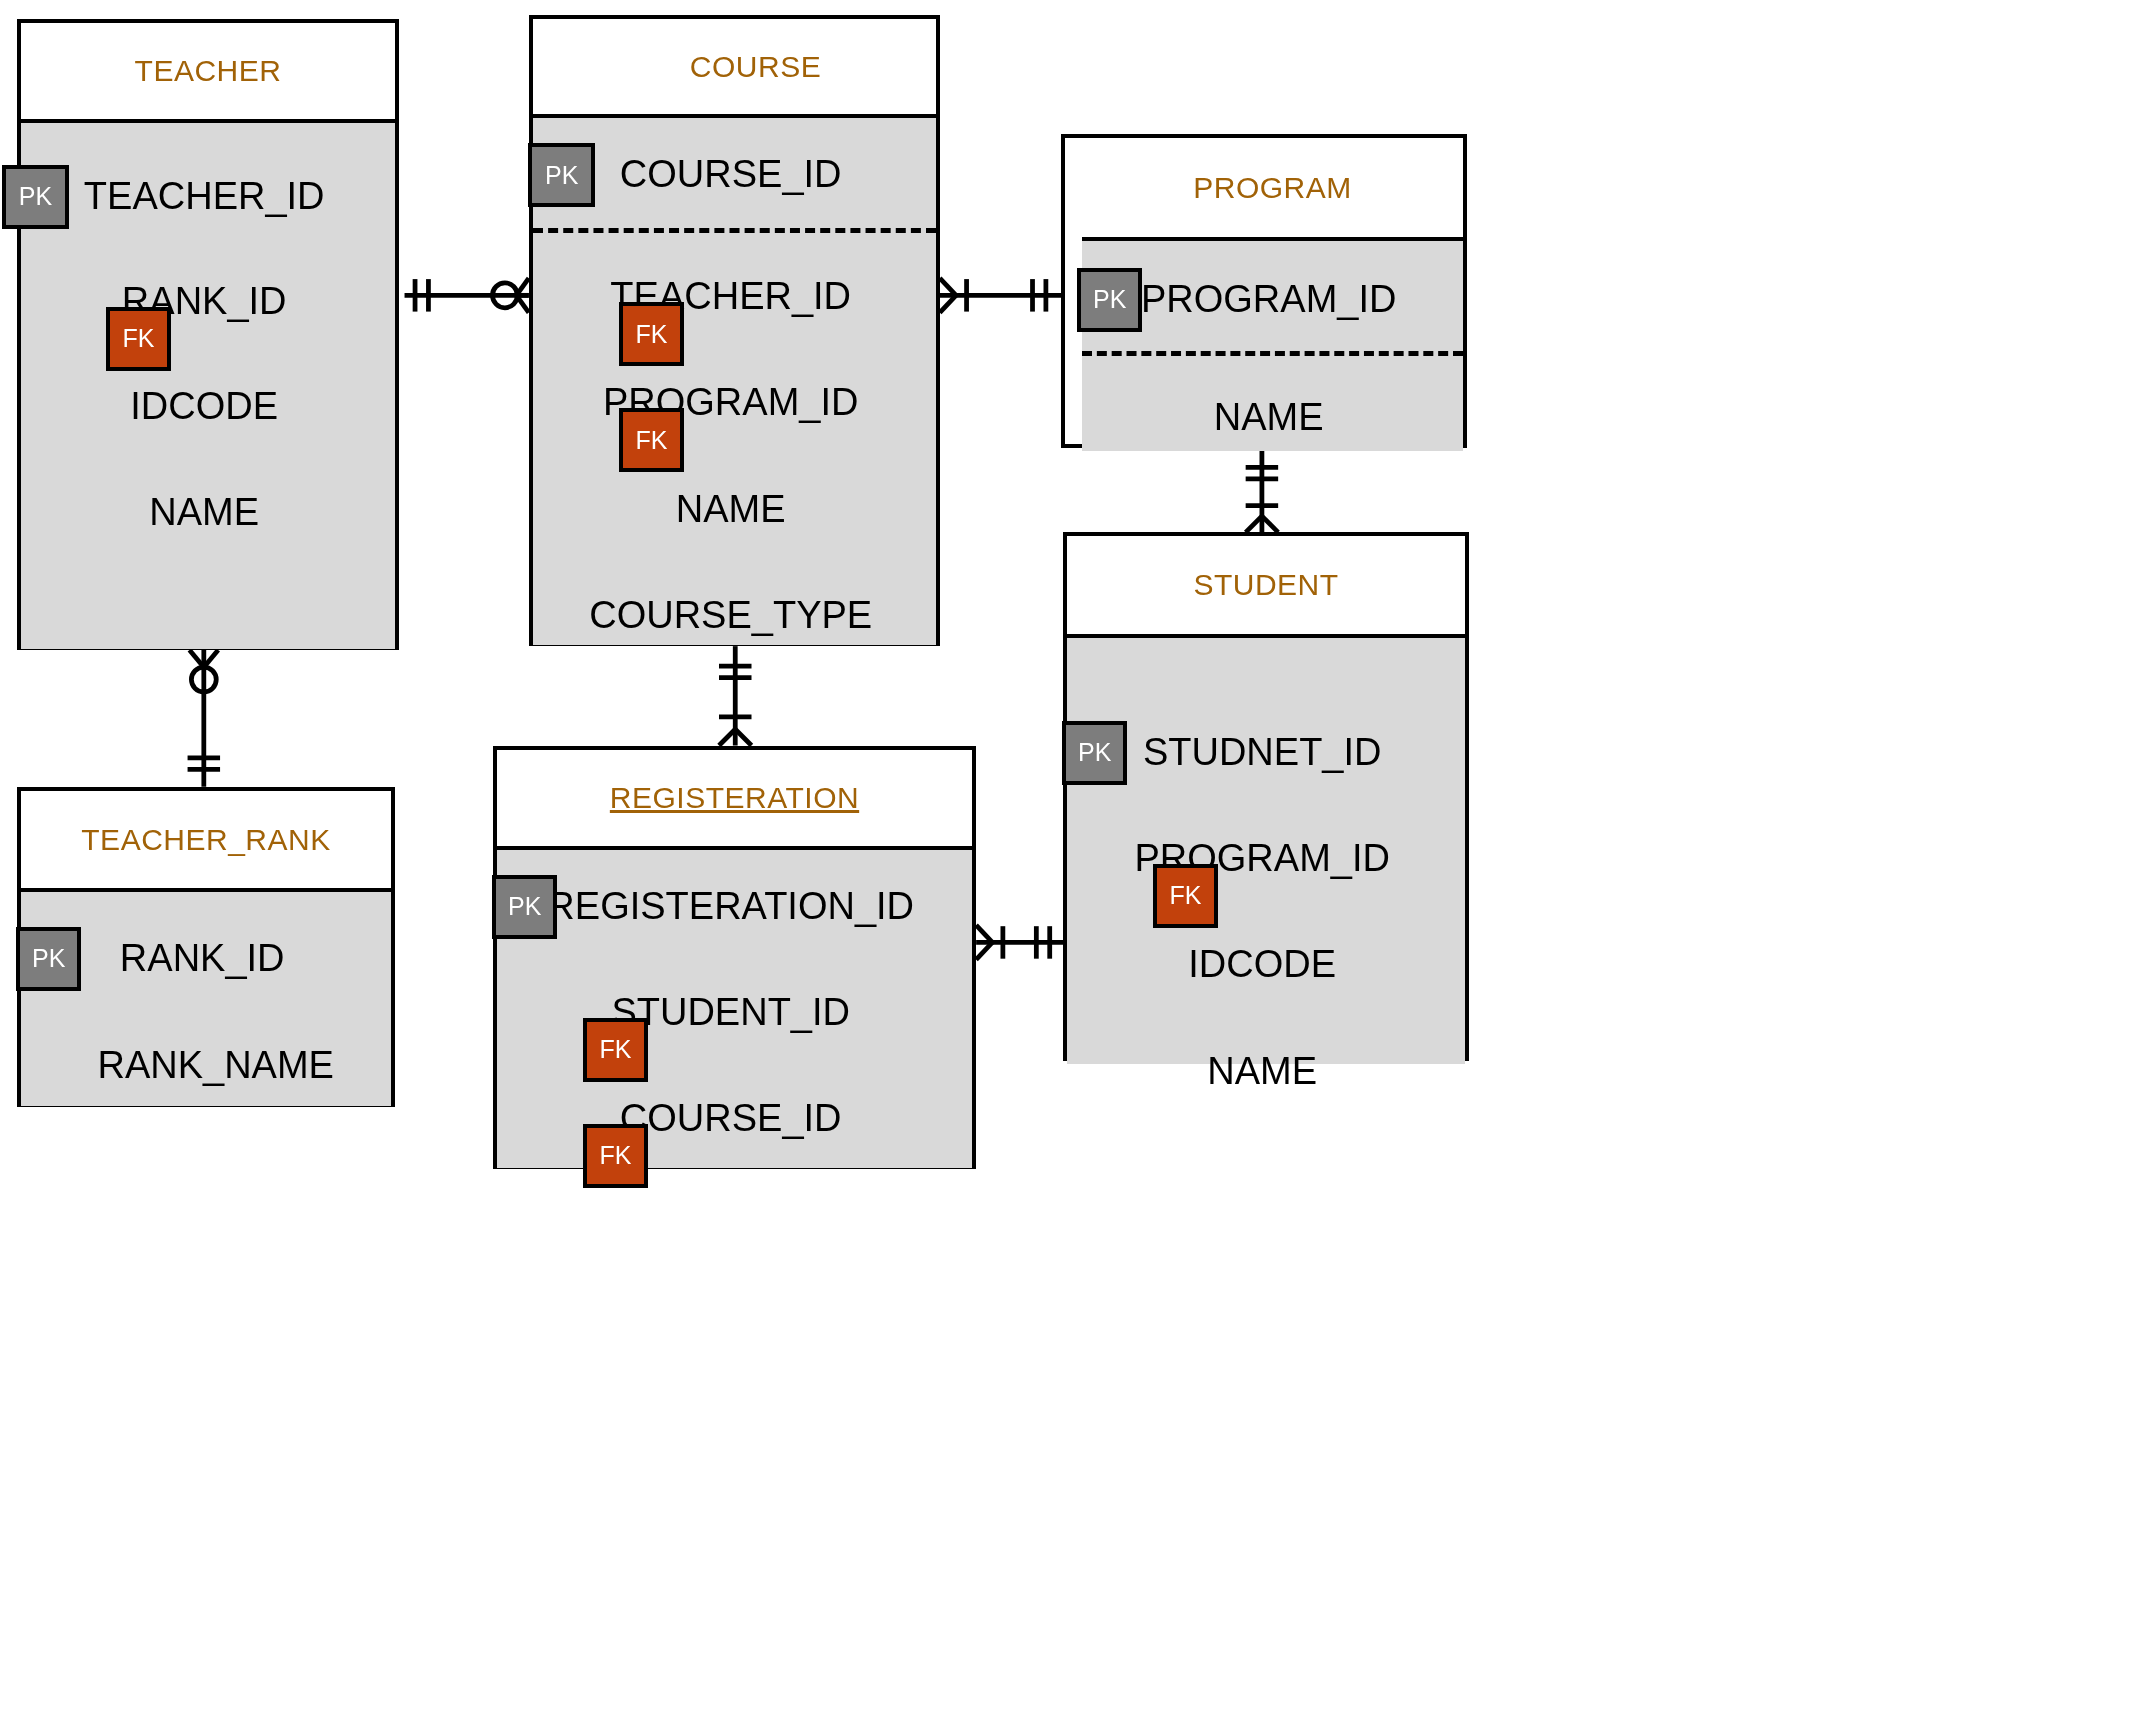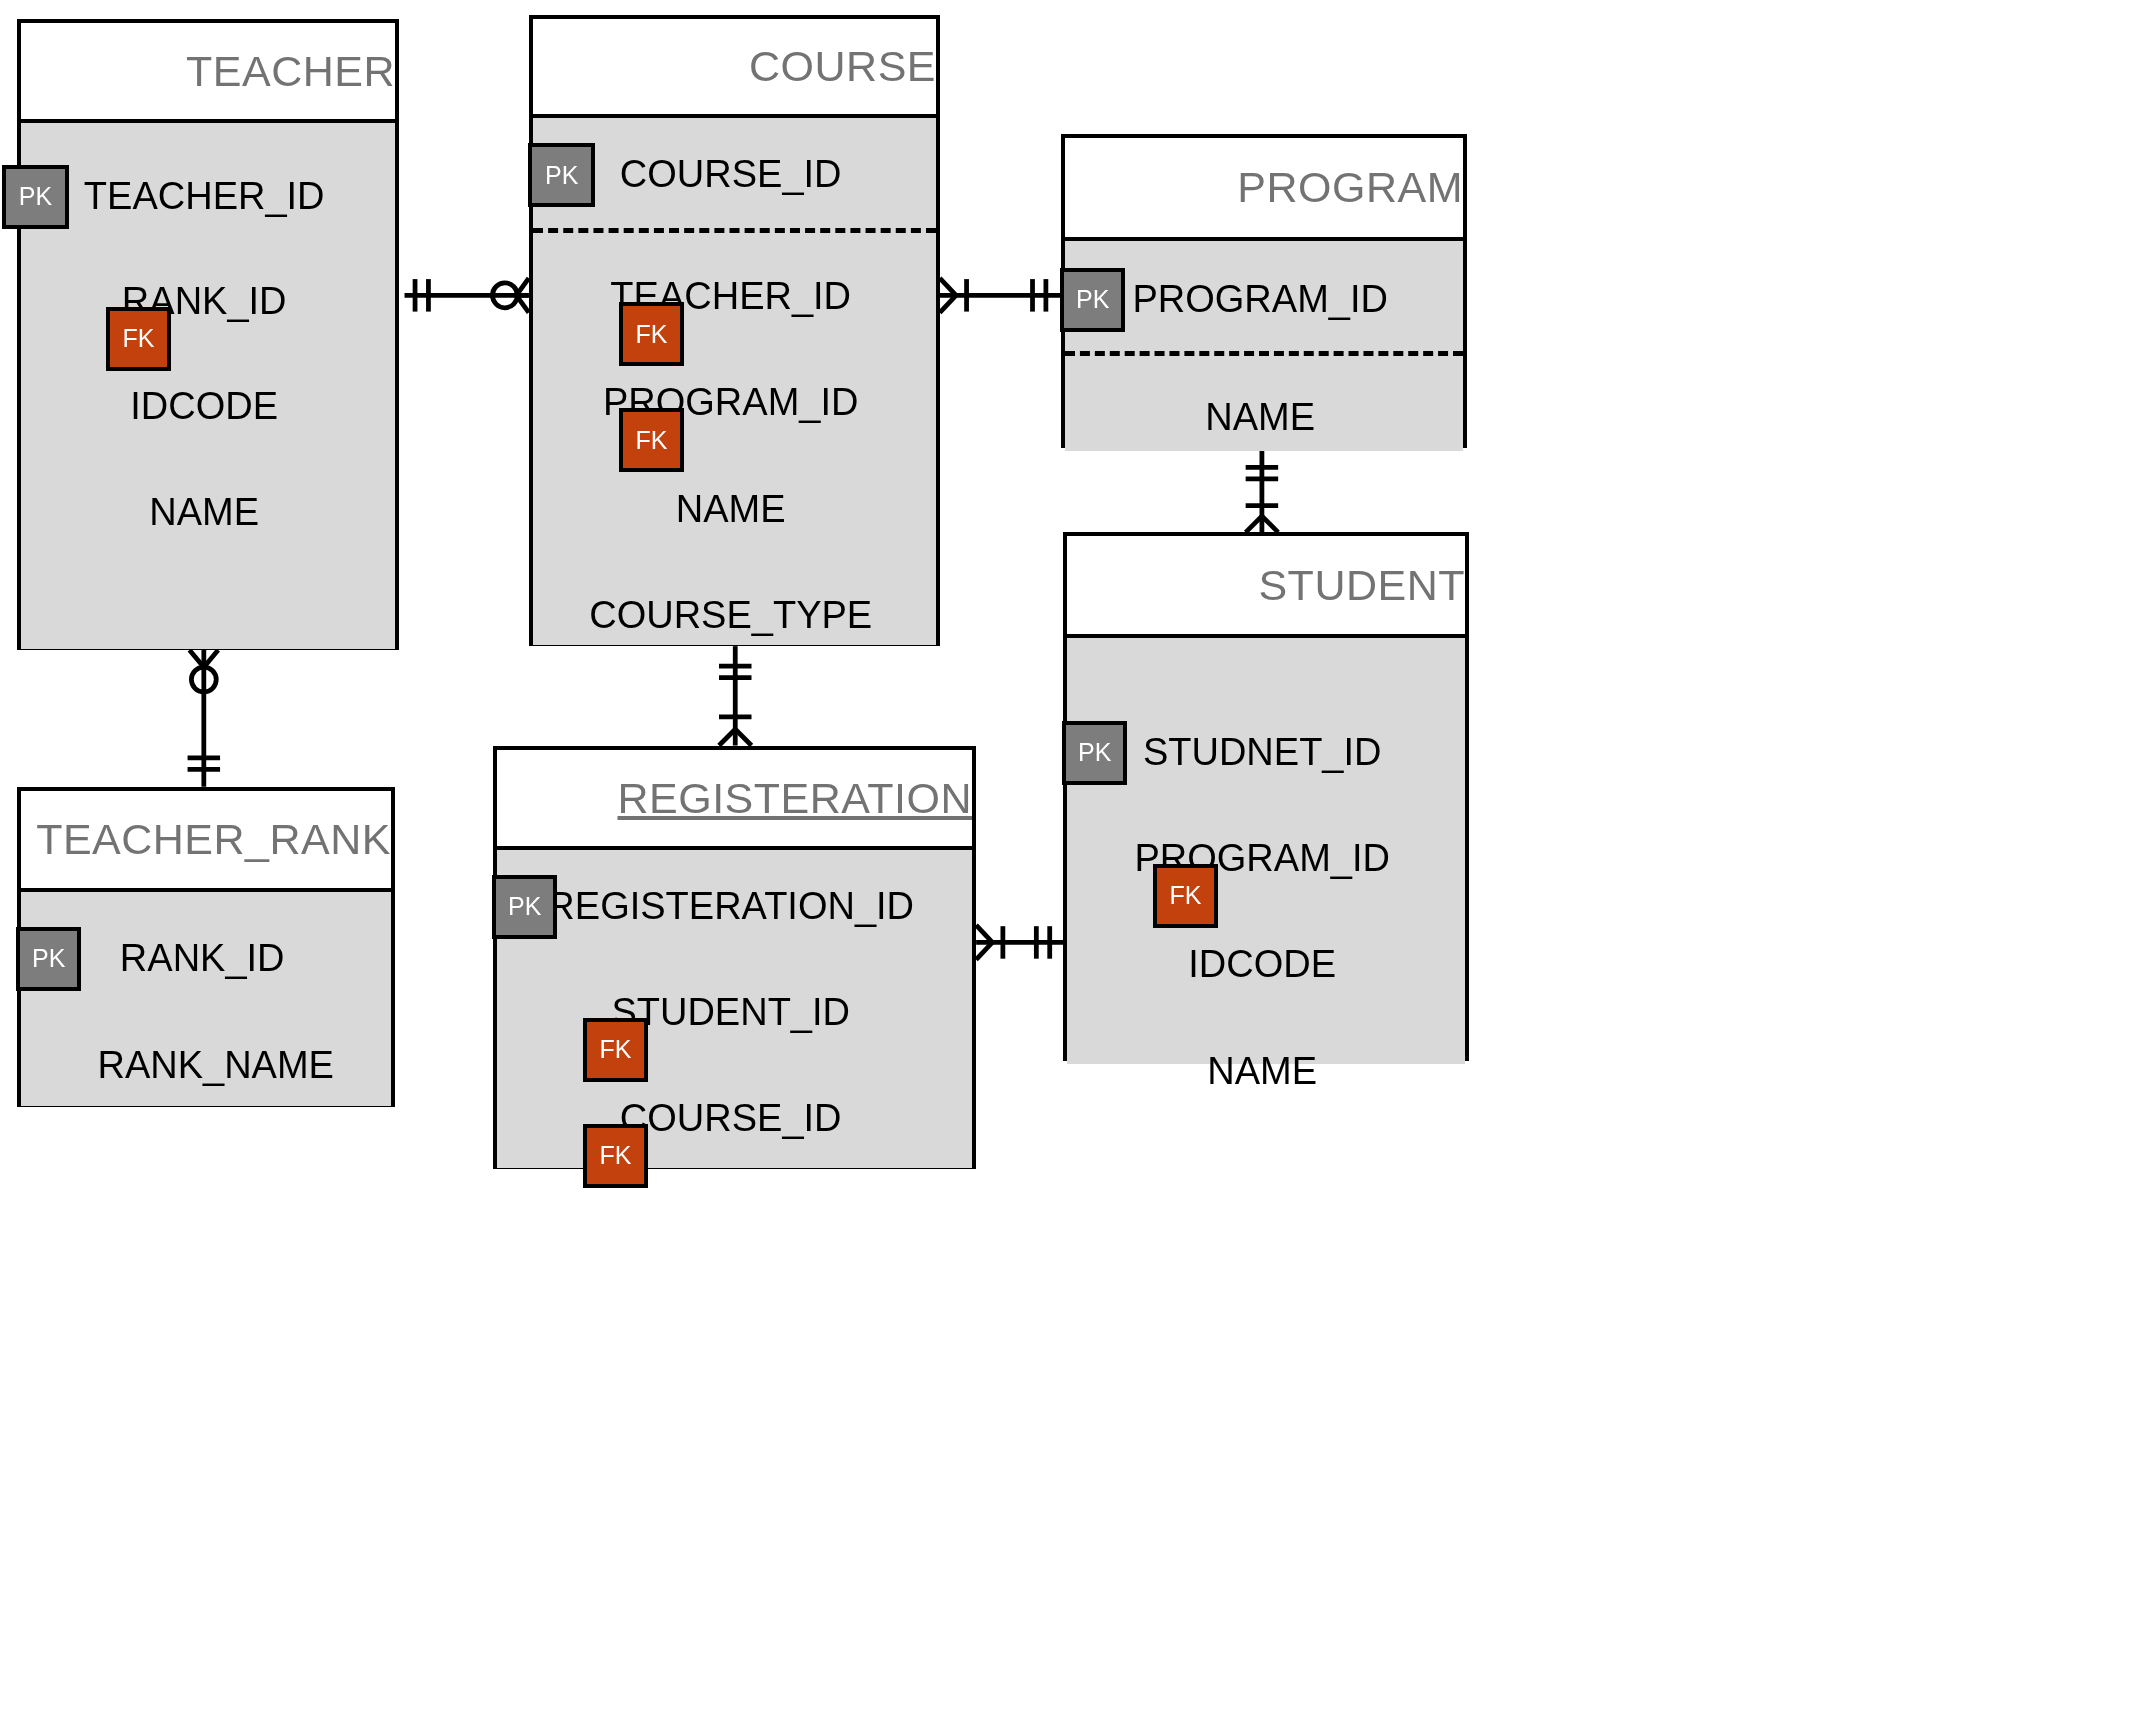--- a/index.html
+++ b/index.html
@@ -6,24 +6,24 @@
   #canvas{
     position:relative;
     width:2152px;height:1709px;
     background:#ffffff;
     font-family:"Liberation Sans", sans-serif;
     overflow:hidden;
   }
   .entity{position:absolute;box-sizing:border-box;border:4.8px solid #000;background:#ffffff;}
   .entity-header{
     box-sizing:border-box;
-    display:flex;align-items:center;justify-content:flex-end;
+    display:flex;align-items:center;justify-content:center;
     background:#ffffff;
     border-bottom:4.8px solid #000;
-    font-size:43px;color:#737373;letter-spacing:0.5px;
+    font-size:30px;color:#a16207;letter-spacing:0.5px;
   }
   .entity-body{position:relative;background:#d9d9d9;box-sizing:border-box;height:calc(100% - 0px);}
   .attr-row{
     position:absolute;left:0;right:0;
     display:flex;align-items:center;
     box-sizing:border-box;
   }
   .attr-label{
     flex:1;text-align:center;font-size:38px;color:#000;
     padding-right:7.6px;
@@ -171,21 +171,21 @@
       </div>
       <div class="attr-row" style="top:358px;height:67px;">
         <div class="attr-label">NAME</div>
       </div>
       <div class="attr-row" style="top:464px;height:67px;">
         <div class="attr-label">COURSE_TYPE</div>
       </div>
     </div>
   </div>
 
-  <div class="entity" style="left:1061px;top:134px;width:406px;height:314px;">
+  <div class="entity" style="left:1061px;top:134px;width:406px;height:314px;padding-left:17px;">
     <div class="entity-header" style="height:103px;">
       <span>PROGRAM</span>
     </div>
     <div class="entity-body" style="height:210px;">
       <div class="attr-row" style="top:25px;height:67px;">
         <div class="keybox pk" style="left:-4.8px;top:1.9px;width:65px;height:64px;">
           <span>PK</span>
         </div>
         <div class="attr-label">PROGRAM_ID</div>
       </div>

